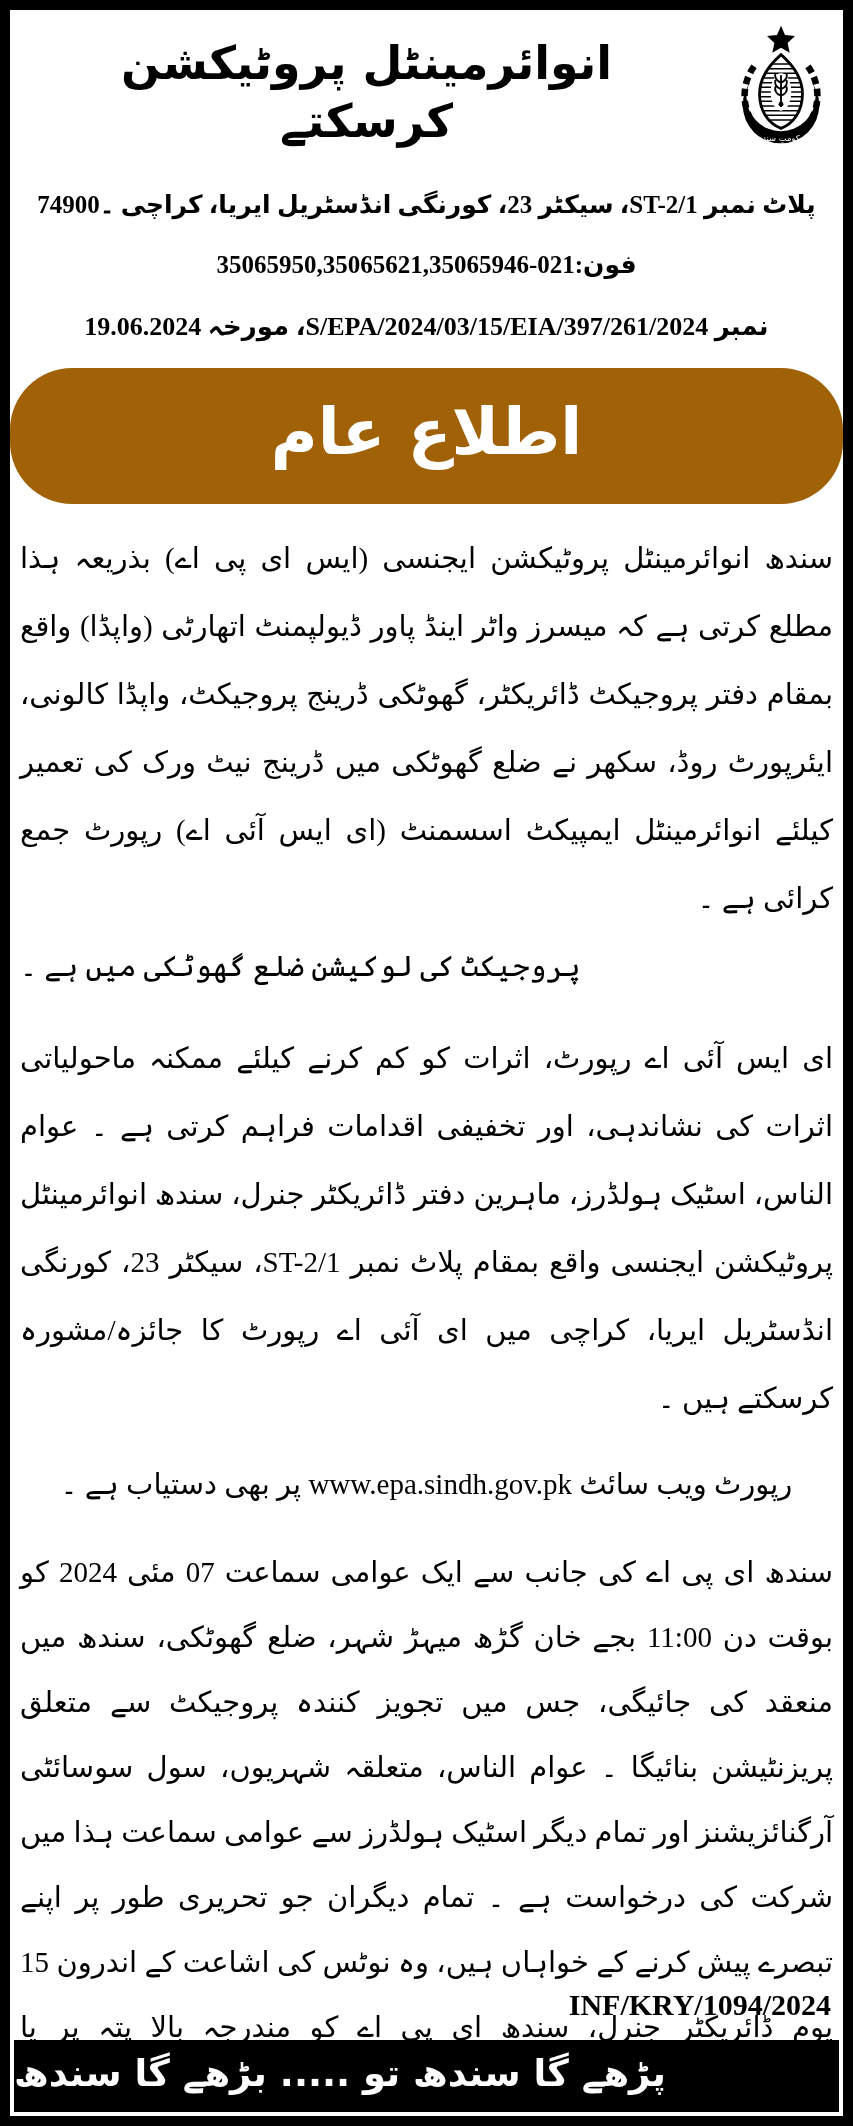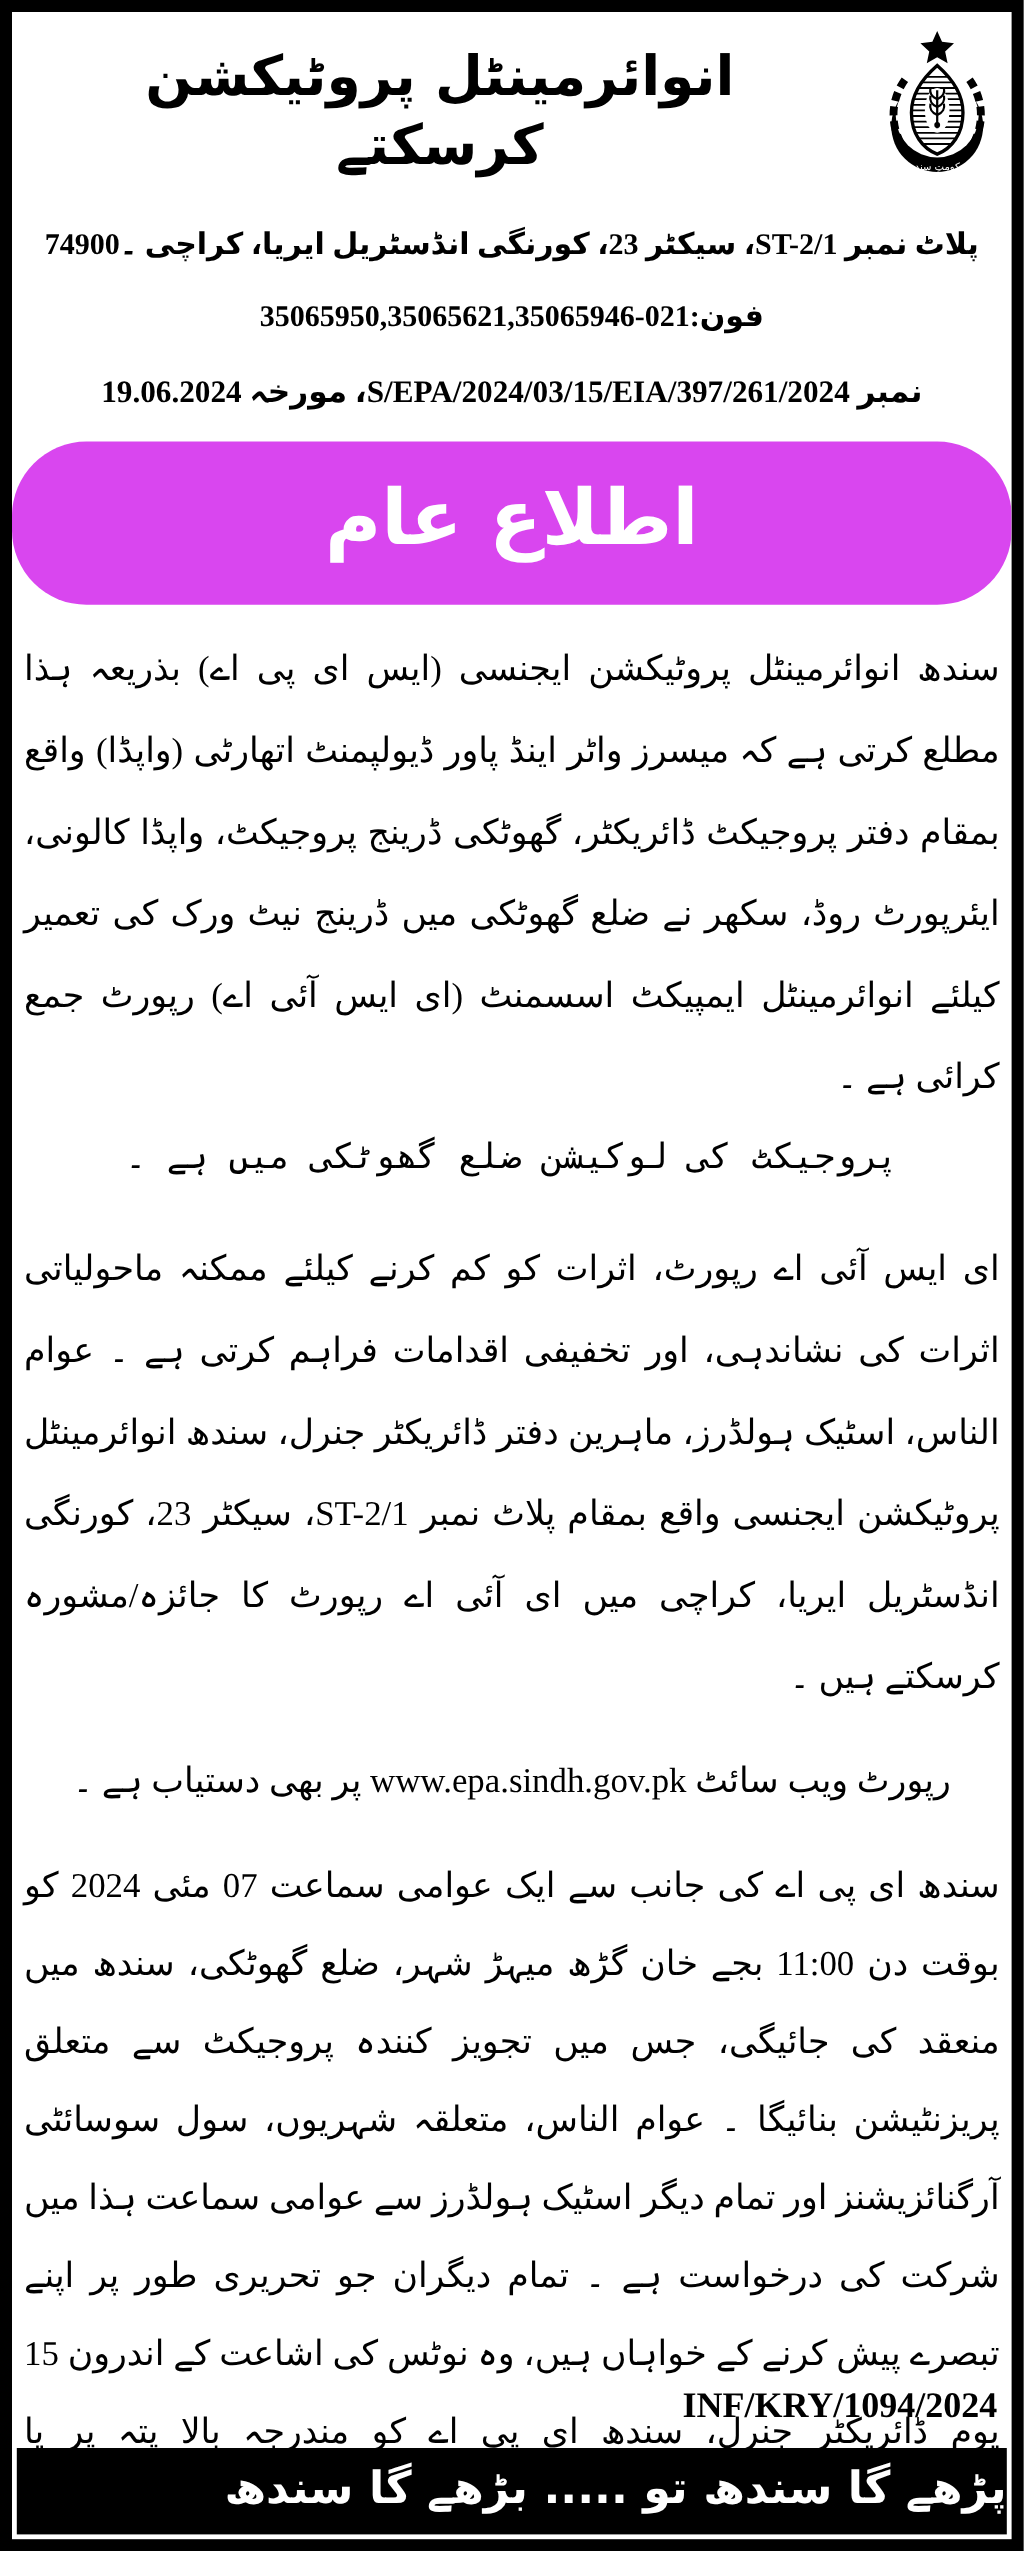--- a/index.html
+++ b/index.html
@@ -34,60 +34,60 @@
     font-weight:bold; font-size:25px; line-height:34px;
     margin-top:26px;
     font-family:"Liberation Serif","DejaVu Sans",serif;
   }
   .meta-line.first { margin-top:38px; }
   .meta-line.fax { margin-top:32px; }
   .meta-line.ref { margin-top:28px; font-size:26px; }
   .banner {
     margin-top:24px;
     height:136px;
-    background:#d946ef;
+    background:#a16207;
     border-radius:62px;
     display:flex; align-items:center; justify-content:center;
   }
   .banner-text {
     color:#fff; direction:rtl;
     font-size:64px; font-weight:bold;
     line-height:1;
     padding-bottom:8px;
   }
   .para {
     direction:rtl; unicode-bidi:plaintext;
     text-align:justify;
     font-size:29px; line-height:68px;
     margin:24px 10px 0;
     font-family:"Liberation Serif","DejaVu Sans",serif;
   }
   .para.p1 { margin-top:20px; }
   .center-line {
-    direction:rtl; text-align:center;
+    direction:rtl; text-align:left;
     font-size:29px; line-height:68px;
     margin:0 10px;
-    font-family:Liberation Mono, monospace;
+    font-family:Liberation Serif, serif;
   }
   .website-line {
     direction:rtl; text-align:center;
     font-size:29px; line-height:68px;
     margin:18px 10px 0;
     font-family:"Liberation Serif","DejaVu Sans",serif;
   }
   .para.p3 { margin-top:22px; line-height:65px; }
   .inf-number {
     position:absolute; right:12px; bottom:94px;
     font-family:Liberation Serif, serif;
     font-weight:bold; font-size:30px;
   }
   .footer-banner {
     position:absolute; left:4px; right:4px; bottom:4px;
     height:72px; background:#000;
-    display:flex; align-items:center; justify-content:flex-end;
+    display:flex; align-items:center; justify-content:flex-start;
   }
   .footer-slogan {
     color:#fff; direction:rtl;
     font-size:37px; font-weight:bold; line-height:1;
     padding-bottom:6px;
   }
 </style>
 </head>
 <body>
 

